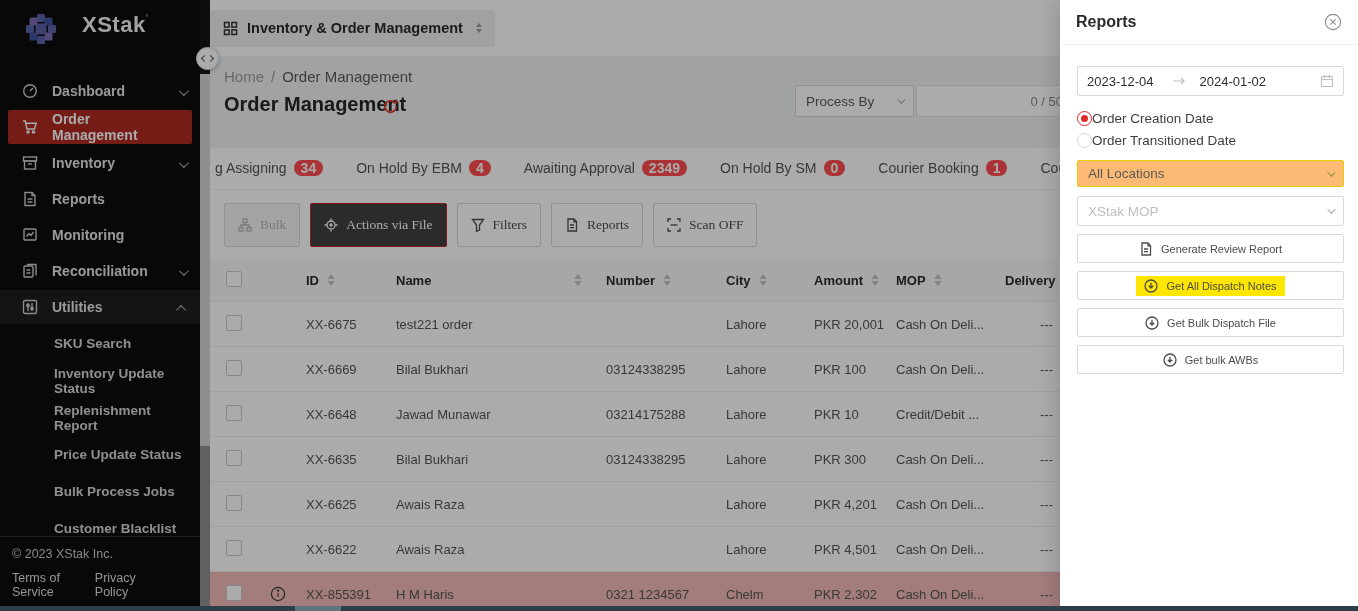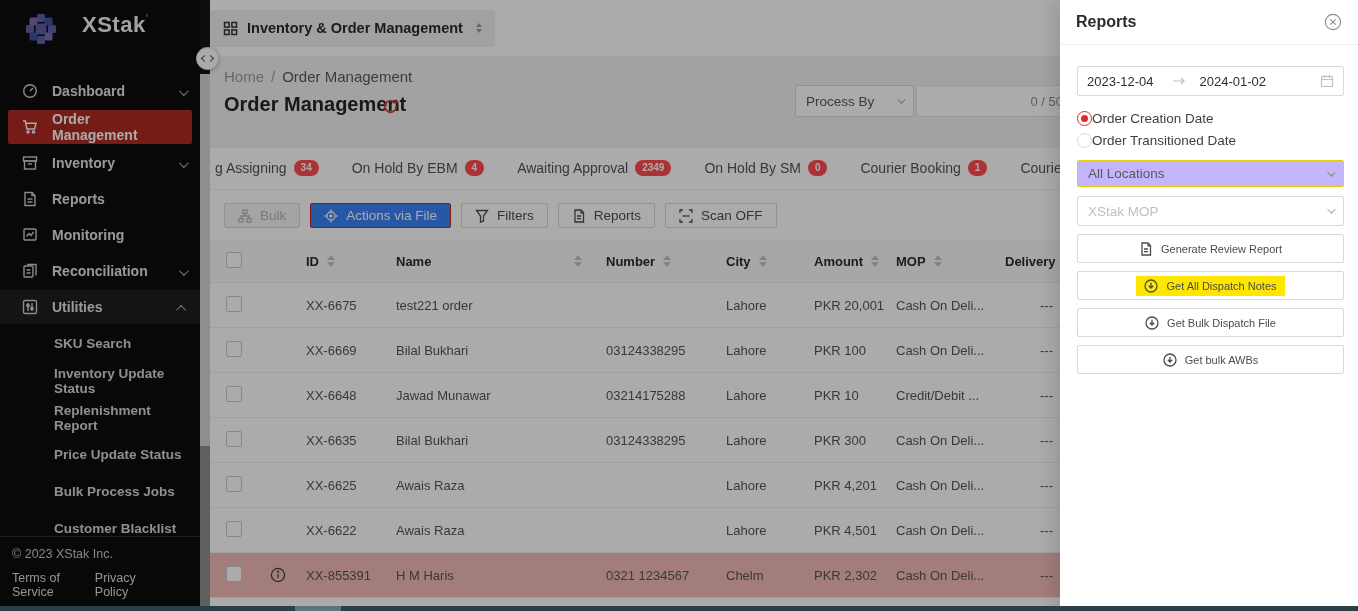--- a/index.html
+++ b/index.html
@@ -68,31 +68,31 @@
   .search-input { position:absolute; left:706px; top:0; width:156px; height:32px; background:#fff;
     border:1px solid #e3e3e3; border-radius:2px; display:flex; align-items:center; justify-content:flex-end;
     padding:0 8px; font-size:13px; color:#8c8c8c; }
 
   
   .card { position:absolute; left:0; right:0; top:148px; bottom:0; background:#fff; }
   .tabs { display:flex; align-items:flex-end; gap:33px; height:42px; padding-left:5px;
     border-bottom:1px solid #f0f0f0; white-space:nowrap; }
   .tab { display:flex; align-items:center; gap:7px; font-size:14px; color:#555; padding-bottom:13px;
     cursor:pointer; position:relative; }
-  .tab .badge { background:#ff4d4f; color:#fff; font-size:10px; font-weight:600; border-radius:9px;
+  .tab .badge { background:#ff4d4f; color:#fff; font-size:14px; font-weight:600; border-radius:9px;
     padding:1px 7px; line-height:14px; }
   .tab.active { color:#e8382e; font-weight:600; }
   .tab.active::after { content:""; position:absolute; left:0; right:0; bottom:0; height:2px; background:#e8382e; }
 
   .toolbar { display:flex; align-items:center; gap:10px; padding:13px 0 12px 14px; }
-  .btn { display:flex; align-items:center; gap:8px; height:25px; padding:0 13px; background:#fff;
-    border:1px solid #d9d9d9; border-radius:2px; font-size:13.5px; color:#4c4c4c; cursor:pointer; }
+  .btn { display:flex; align-items:center; gap:8px; height:44px; padding:0 13px; background:#fff;
+    border:1px solid #d9d9d9; border-radius:2px; font-size:13.5px; color:#4c4c4c; cursor:pointer;font-family:Liberation Serif, serif; }
   .btn .bicon { width:14px; height:14px; }
   .btn.disabled { background:#f5f5f5; color:#b5b5b5; cursor:default; }
-  .btn.primary { background:#3b82f6; border-color:#c2281d; color:#fff; }
+  .btn.primary { background:#404040; border-color:#c2281d; color:#fff; }
 
   
   .tbl { font-size:13px; color:#555; }
   .trow { display:flex; align-items:center; height:45px; border-bottom:1px solid #efefef; }
   .thead { background:#fafafa; color:#2b2b2b; font-weight:600; height:43px; }
   .c-check { flex:0 0 46px; padding-left:16px; }
   .c-info { flex:0 0 40px; padding-left:14px; }
   .c-id { flex:0 0 90px; padding-left:10px; }
   .c-name { flex:0 0 210px; padding-left:10px; }
   .c-number { flex:0 0 120px; padding-left:10px; }
@@ -127,21 +127,21 @@
   .radios { margin-top:11px; }
   .radio-row { display:flex; align-items:center; gap:0; height:22px; cursor:pointer; }
   .radio { width:15px; height:15px; border-radius:50%; border:1px solid #d9d9d9; background:#fff; position:relative; }
   .radio.checked { border:1.5px solid #e02a2a; }
   .radio.checked::after { content:""; position:absolute; left:3px; top:3px; width:7px; height:7px;
     border-radius:50%; background:#e02a2a; }
   .radio-label { font-size:13.5px; color:#3f3f3f; }
   .select { display:flex; align-items:center; height:27px; border:1px solid #d9d9d9; border-radius:2px;
     padding:0 10px; font-size:13.5px; color:#5a5a5a; margin-top:9px; cursor:pointer; }
   .select .chevron { margin-left:auto; width:6px; height:6px; color:#a0a0a0; }
-  .select.hl-yellow { background:#c4b5fd; border-color:#e6cf00;gap:40px; }
+  .select.hl-yellow { background:#fdba74; border-color:#e6cf00;gap:40px; }
   .select.hl-yellow .chevron { color:#8a8a30; }
   .select.placeholder { color:#bfbfbf; height:30px; }
   .drawer-btn { display:flex; align-items:center; justify-content:center; gap:8px; height:29px;
     border:1px solid #d9d9d9; border-radius:2px; background:#fff; font-size:11px; color:#4c4c4c;
     margin-top:8px; cursor:pointer; }
   .drawer-btn:first-of-type { margin-top:13px; }
   .drawer-btn .bicon { width:14px; height:14px; }
   .hl-wrap { display:flex; align-items:center; gap:8px; background:#ffe600; padding:3px 8px; }
 
   

